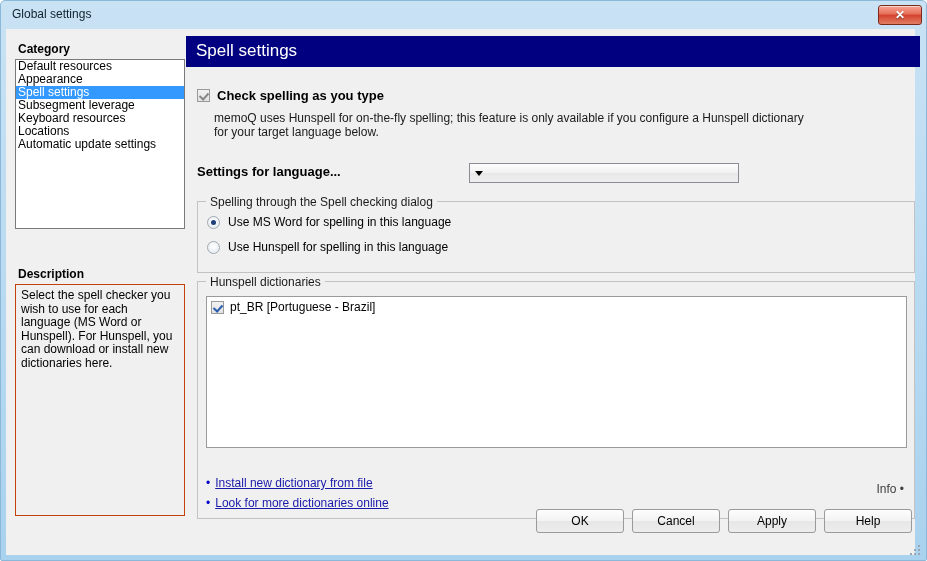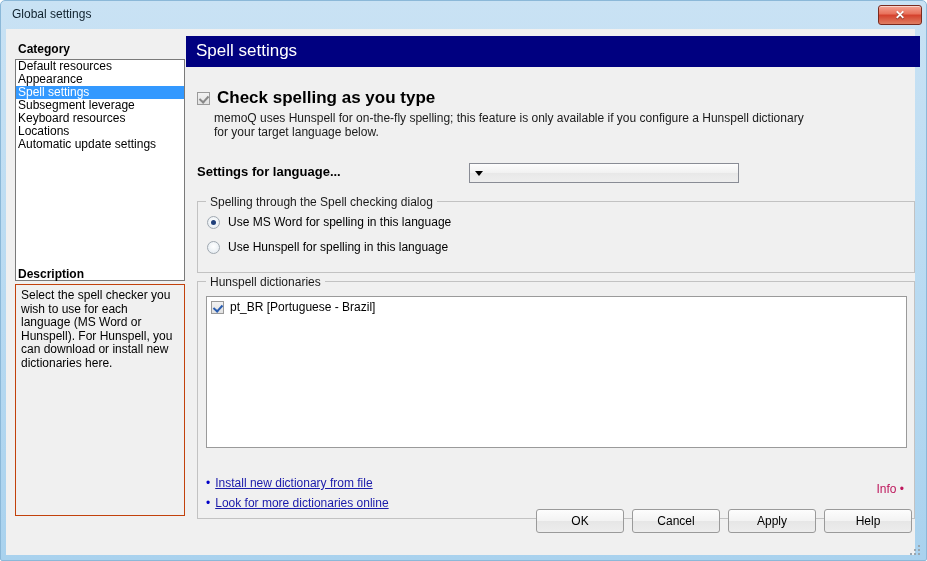--- a/index.html
+++ b/index.html
@@ -77,21 +77,21 @@
     font-size: 12px;
     color: #000;
   }
   #category-label {
     position: absolute;
     left: 12px; top: 13px;
   }
   .listbox {
     position: absolute;
     left: 9px; top: 30px;
-    width: 170px; height: 222px;
+    width: 170px; height: 170px;
     background: #ffffff;
     border: 1px solid #7a7a7a;
     box-sizing: border-box;
     overflow: hidden;
   }
   .list-item {
     height: 13px;
     line-height: 13px;
     padding: 0 2px;
     font-size: 12px;
@@ -166,21 +166,21 @@
     border: solid #888888;
     border-width: 0 2px 2px 0;
     transform: rotate(42deg);
   }
   .checkbox.checked.blue::after {
     border-color: #2a5db0;
   }
   .cb-label {
     margin-left: 7px;
     font-weight: bold;
-    font-size: 17px;
+    font-size: 13px;
     white-space: nowrap;
   }
 
   .helper-text {
     position: absolute;
     left: 28px; top: 82px;
     width: 600px;
     font-size: 12px;
     line-height: 14px;
     color: #1a1a1a;
@@ -308,21 +308,21 @@
     color: #1a1aaa;
     font-size: 12px;
     text-decoration: underline;
     white-space: nowrap;
     cursor: pointer;
   }
   #info-label {
     position: absolute;
     right: 10px; top: 200px;
     font-size: 12px;
-    color: #be185d;
+    color: #404040;
     white-space: nowrap;
     text-align: right;
   }
 
   
   .btn {
     position: absolute;
     top: 480px;
     width: 88px; height: 24px;
     box-sizing: border-box;

